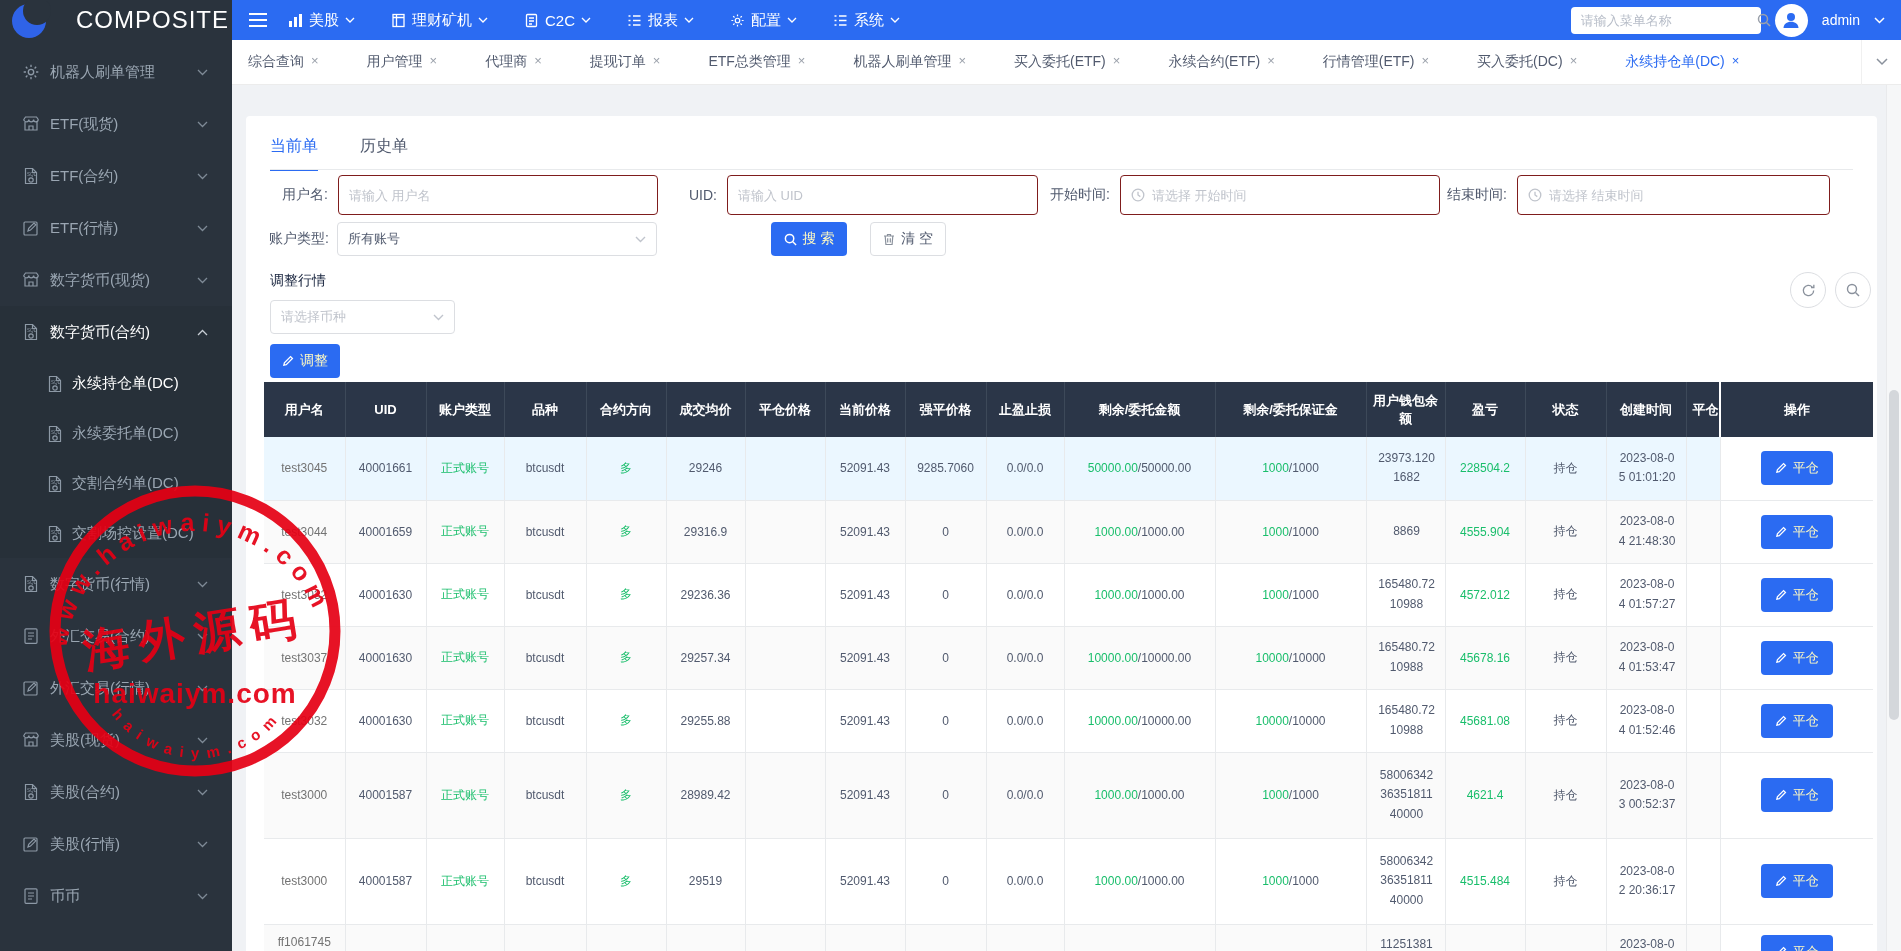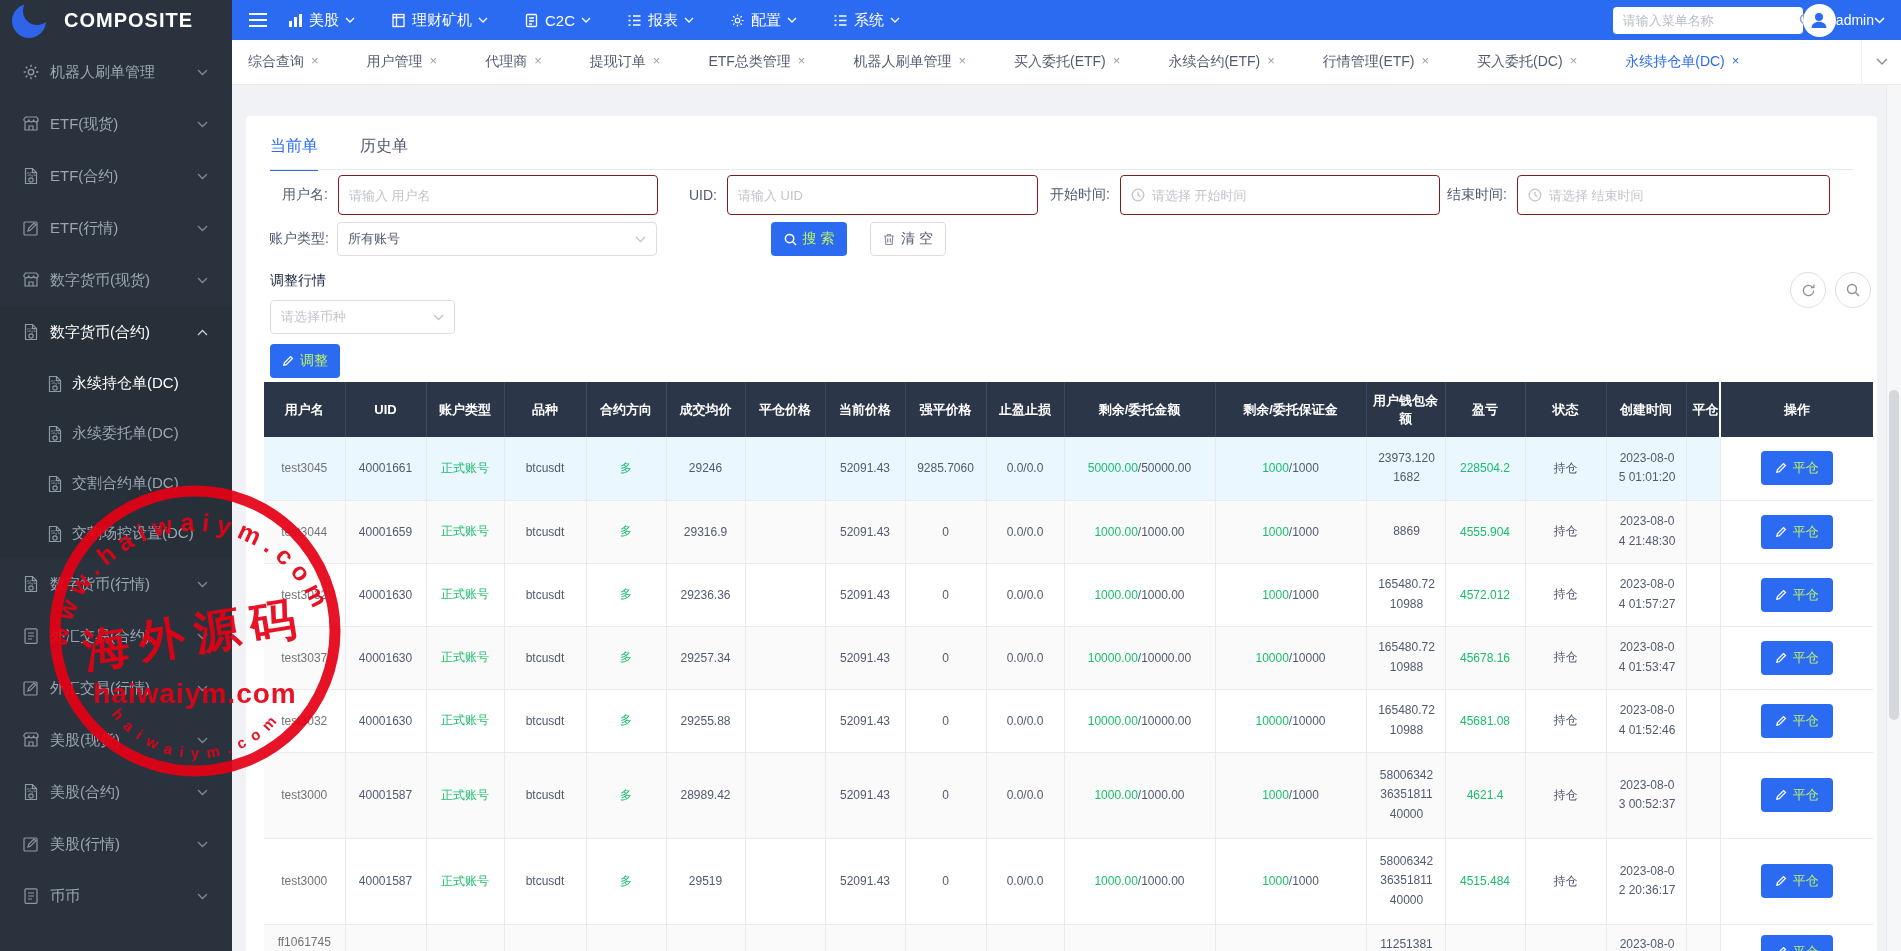--- a/index.html
+++ b/index.html
@@ -3,36 +3,36 @@
 <meta charset="utf-8">
 <style>
   * { box-sizing: border-box; margin: 0; padding: 0; }
   html,body { width:1901px; height:951px; overflow:hidden; }
   body { font-family:"Liberation Sans","DejaVu Sans",sans-serif; background:#f0f2f5; position:relative; color:#515a6e; }
   svg { display:block; }
 
   
   .sidebar { position:absolute; left:0; top:0; width:232px; height:951px; background:#2a333d; z-index:5; }
   .logo { height:40px; display:flex; align-items:center; padding-left:10px; background:#2a333d; }
-  .logo-text { color:#fff; font-weight:bold; font-size:20px; letter-spacing:1px; margin-left:12px; }
+  .logo-text { color:#fff; font-weight:normal; font-size:24px; letter-spacing:1px; margin-left:24px; }
   .smenu { margin-top:6px; }
   .sitem { display:flex; align-items:center; height:52px; padding:0 24px 0 22px; color:#9aa6b2; font-size:15px; cursor:pointer; }
   .sitem .sicon { width:18px; height:18px; margin-right:10px; flex:none; }
   .sitem .chev { margin-left:auto; color:#7e8a96; }
   .sitem.active { color:#fff; }
   .sgroup.open { background:#273039; }
   .subitem { display:flex; align-items:center; height:50px; padding-left:46px; color:#9aa6b2; font-size:15px; cursor:pointer; }
   .subitem .sicon { width:16px; height:16px; margin-right:10px; }
   .subitem.active { color:#fff; }
 
   
   .navbar { position:absolute; left:232px; top:0; right:0; height:40px; background:#2b6bf2; display:flex; align-items:center; z-index:6; color:#fff; }
   .hamb { margin:0 20px 0 16px; cursor:pointer; }
   .nitem { display:flex; align-items:center; gap:6px; font-size:15px; margin-right:36px; cursor:pointer; white-space:nowrap;text-align:center; }
-  .nav-right { margin-left:auto; display:flex; align-items:center; padding-right:16px; }
+  .nav-right { margin-left:auto; display:flex; align-items:center; gap:14px; padding-right:16px; }
   .nav-search { width:190px; height:27px; background:#fff; border-radius:4px; display:flex; align-items:center; padding:0 8px 0 10px; }
   .nav-search input { border:none; outline:none; flex:1; font-size:13px; color:#515a6e; background:transparent; font-family:inherit; }
   .nav-search input::placeholder { color:#b7bdc8; }
   .avatar { width:33px; height:33px; border-radius:50%; background:#fff; display:flex; align-items:center; justify-content:center; }
   .uname { font-size:14px; }
 
   
   .tabbar { position:absolute; left:232px; top:40px; right:0; height:45px; background:#fff; display:flex; align-items:center; z-index:4; border-bottom:1px solid #ececec; }
   .tstrip { display:flex; align-items:center; gap:48px; padding-left:16px; flex:1; overflow:hidden; }
   .ttab { display:flex; align-items:flex-start; gap:7px; font-size:14px; color:#515a6e; cursor:pointer; white-space:nowrap; }
@@ -56,21 +56,21 @@
   .inp { height:40px; border:1px solid #7f1d1d; border-radius:4px; display:flex; align-items:center; padding:0 10px; background:#fff; }
   .inp input { border:none; outline:none; width:100%; font-size:13px; color:#515a6e; background:transparent; font-family:inherit; }
   .inp input::placeholder { color:#c0c4cc; }
   .inp .ck { color:#c0c4cc; margin-right:7px; flex:none; }
   .sel { height:34px; border:1px solid #dcdee2; border-radius:4px; display:flex; align-items:center; padding:0 10px; font-size:13px; color:#515a6e; cursor:pointer; background:#fff; }
   .sel .ph { color:#c0c4cc; }
   .sel .chev { margin-left:auto; color:#c0c4cc; }
 
   .frow2 { position:absolute; left:0; top:106px; display:flex; align-items:center; padding-left:23px; height:34px; }
   .btn { height:34px; border-radius:4px; display:inline-flex; align-items:center; justify-content:center; gap:6px; font-size:14px; cursor:pointer; border:1px solid transparent; font-family:inherit; }
-  .btn.blue { background:#2b6bf2; color:#bef264; }
+  .btn.blue { background:#2b6bf2; color:#fef9c3; }
   .btn.plain { background:#fff; color:#515a6e; border-color:#dcdee2; }
 
   .adj-title { position:absolute; left:24px; top:156px; font-size:14px; color:#17233d; }
   .adj-sel { position:absolute; left:24px; top:184px; width:185px; }
   .adj-btn { position:absolute; left:24px; top:228px; width:70px; }
   .cbtns { position:absolute; top:156px; left:1544px; display:flex; gap:9px; }
   .cbtn { width:36px; height:36px; border-radius:50%; border:1px solid #dcdee2; display:flex; align-items:center; justify-content:center; color:#8a919c; background:#fff; cursor:pointer; }
 
   
   .twrap { position:absolute; left:18px; top:266px; width:1609px; bottom:0; overflow:hidden; }

